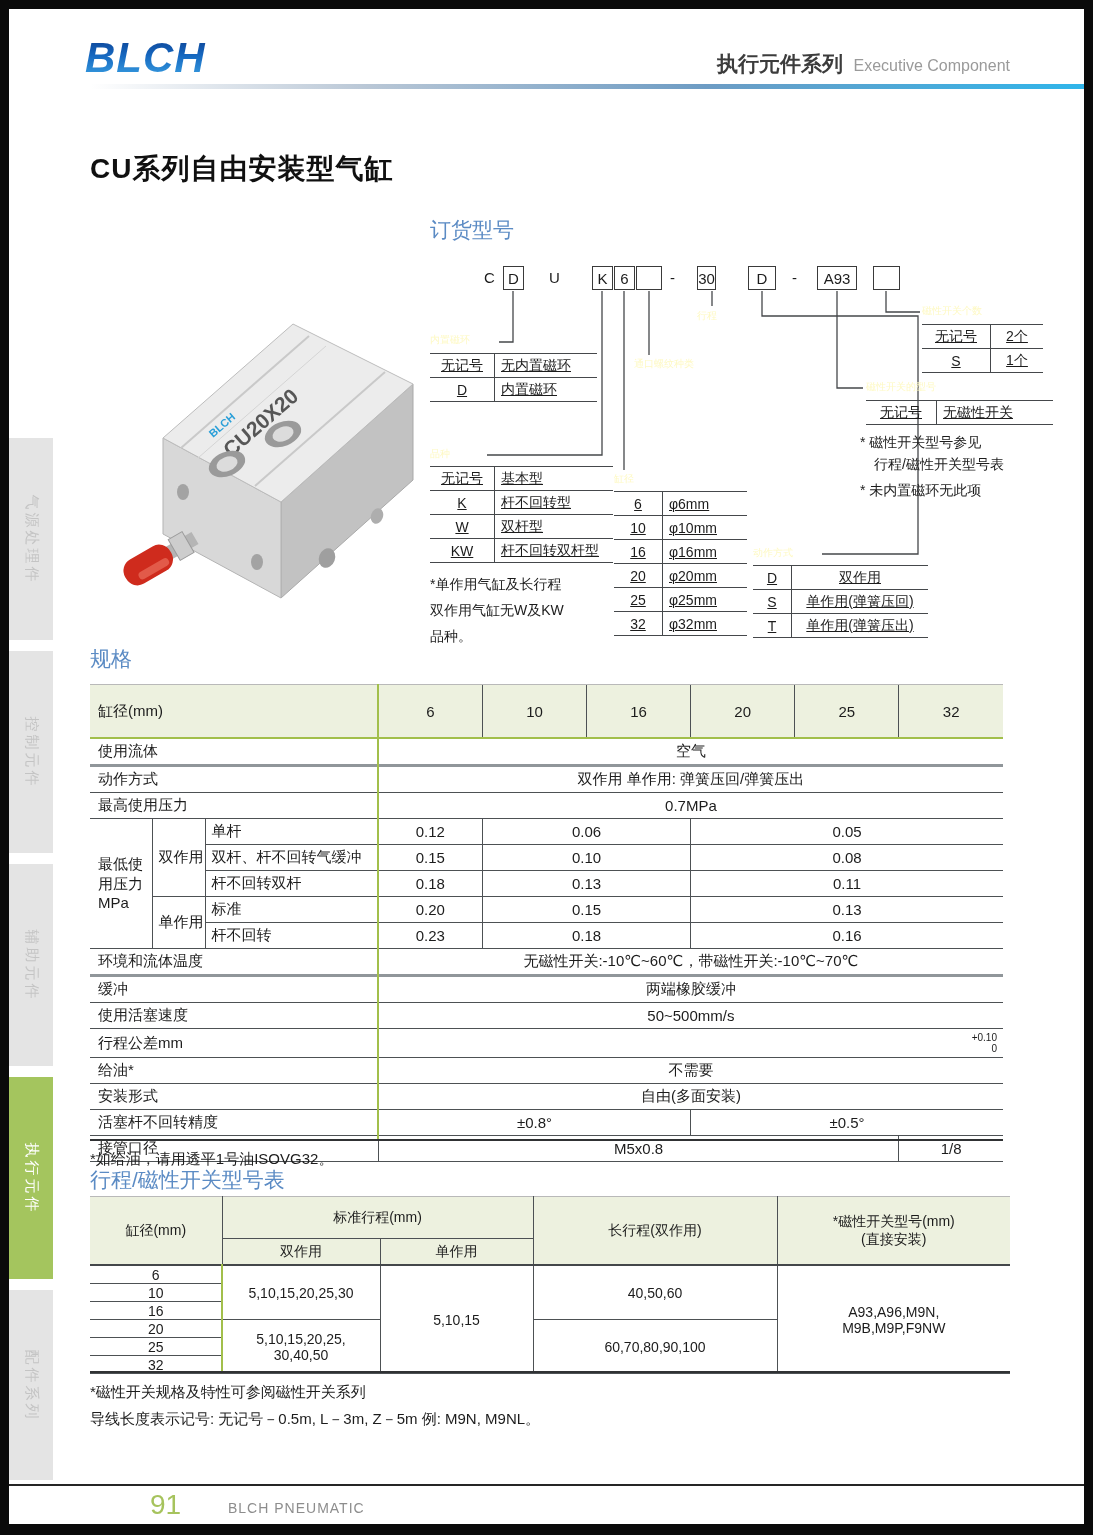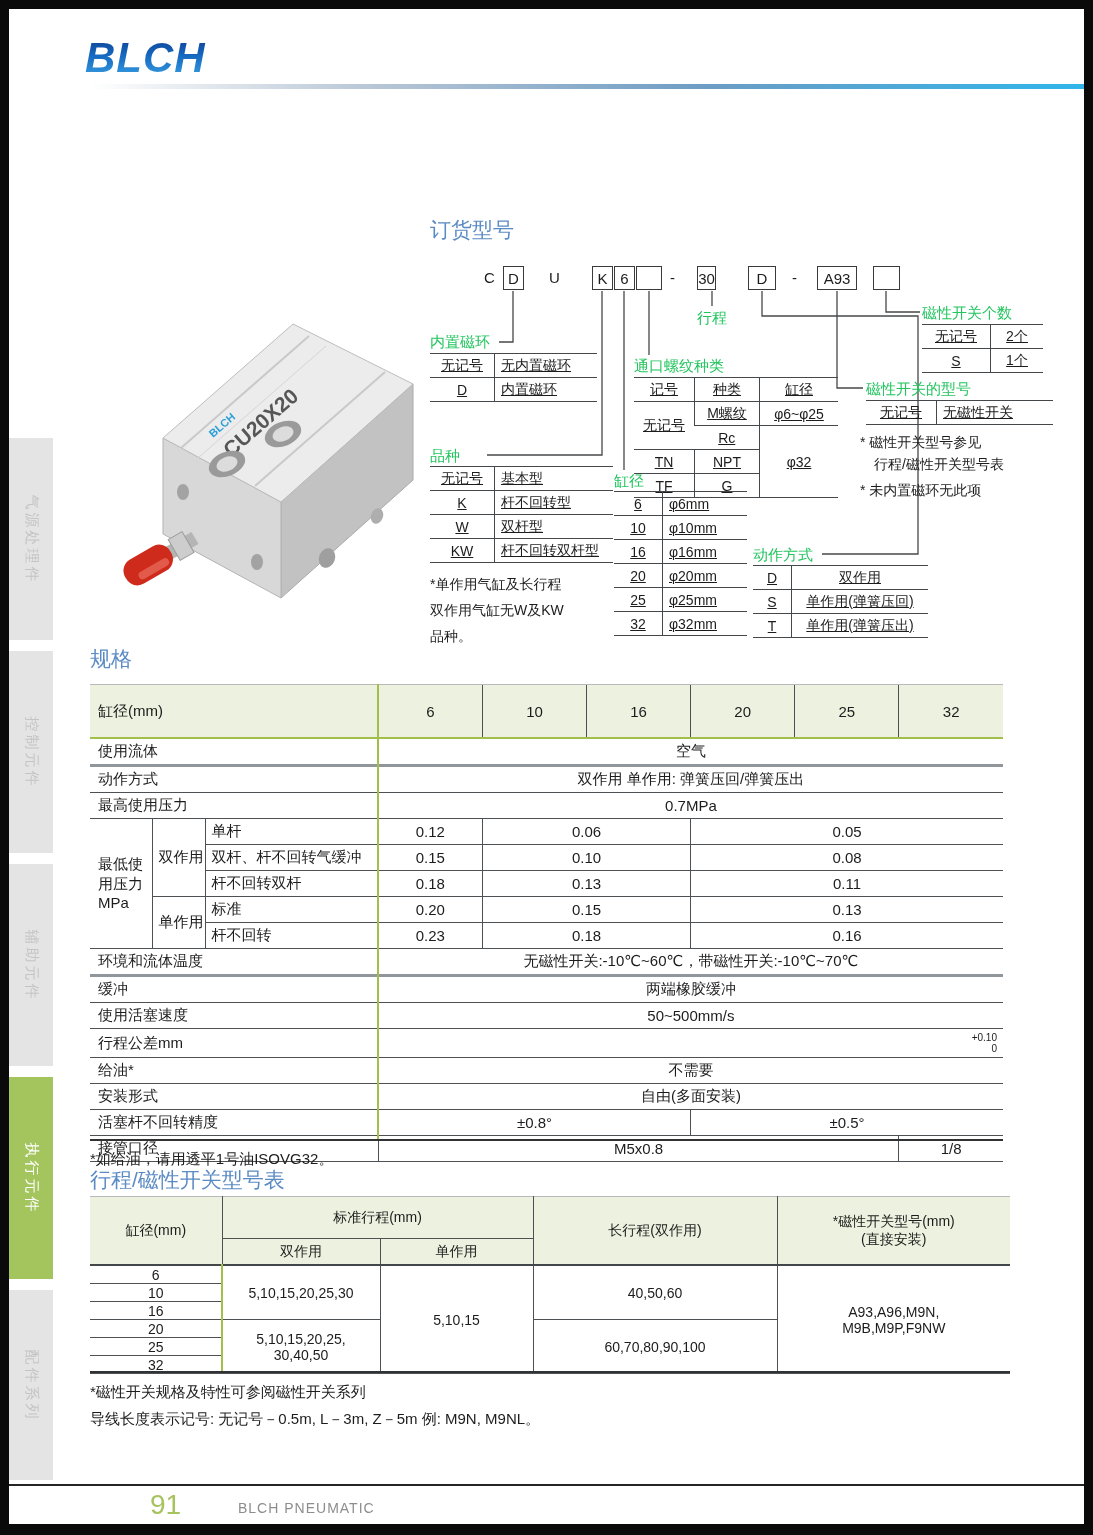--- a/index.html
+++ b/index.html
@@ -24,21 +24,21 @@
   
   .tab { position:absolute; left:9px; width:44px; background:#e4e4e4; display:flex; align-items:center; justify-content:center; }
   .tab span { transform:rotate(90deg); white-space:nowrap; font-size:15px; letter-spacing:3px; color:#c4c4c4; }
   .tab.active { background:#a4c55e; }
   .tab.active span { color:#ffffff; }
 
   
   .cbox { position:absolute; height:24px; line-height:24px; border:1.5px solid #3a3a3a; background:#fff;
           text-align:center; font-size:15px; color:#1c1c1c; box-sizing:border-box; }
   .ctext { position:absolute; height:24px; line-height:24px; font-size:15px; color:#1c1c1c; }
-  .ot-label { position:absolute; font-size:15px; color:#22c55e; white-space:nowrap; }
+  .ot-label { position:absolute; font-size:10px; color:#fef9c3; white-space:nowrap; }
   .ot { position:absolute; border-collapse:collapse; font-size:14px; color:#1c1c1c;text-decoration:underline; }
   .ot td { border-top:1px solid #45484b; border-bottom:1px solid #45484b; padding:1px 6px; height:21px; text-align:center; white-space:nowrap; }
   .ot td + td { border-left:1px solid #45484b; text-align:left; }
   .ot.center td + td { text-align:center; }
   .ot-note { position:absolute; font-size:14px; color:#1c1c1c; white-space:nowrap; }
 
   
   .spec { position:absolute; left:90px; top:684px; width:913px; border-collapse:collapse; table-layout:fixed; font-size:15px; color:#1c1c1c; }
   .spec td { height:25px; padding:0 6px; border-bottom:1px solid #4d5154; white-space:nowrap; overflow:hidden; }
   .spec .vb { border-left:1px solid #4d5154; }
@@ -58,49 +58,54 @@
   .stk td { border:1px solid #4d5154; text-align:center; padding:0 4px; white-space:nowrap; }
   .stk td:first-child { border-left:none; }
   .stk td:last-child { border-right:none; }
   .stk tr.h td { background:#edf1df; border-top:1px solid #b9b9b9; }
   .stk tr.hr1 td { height:41px; }
   .stk tr.hr2 td { height:25px; }
   .stk tr.dr td { height:17px; }
 
   
   .pageno { position:absolute; left:150px; top:1489px; font-size:28px; color:#a6c35d; }
-  .brand { position:absolute; left:228px; top:1500px; font-size:14px; color:#8d8d8d; letter-spacing:1px;margin-left:10px; }
+  .brand { position:absolute; left:228px; top:1500px; font-size:14px; color:#8d8d8d; letter-spacing:1px; }
 
   svg text { font-family:"Liberation Sans","DejaVu Sans",sans-serif; }
 </style>
 </head>
 <body>
 
 <div class="page">
   <div class="paper"></div>
 
   <div class="logo">BLCH</div>
+  <div class="series">
+    <span class="cn">执行元件系列</span>
+    <span class="en">Executive Component</span>
+  </div>
   <div class="hline"></div>
 
   <div class="tab" style="top:438px; height:202px;">
       <span>气源处理件</span>
     </div>
   <div class="tab" style="top:651px; height:202px;">
       <span>控制元件</span>
     </div>
   <div class="tab" style="top:864px; height:202px;">
       <span>辅助元件</span>
     </div>
   <div class="tab active" style="top:1077px; height:202px;">
       <span>执行元件</span>
     </div>
   <div class="tab" style="top:1290px; height:190px;">
       <span>配件系列</span>
     </div>
 
+  <div class="pgtitle">CU系列自由安装型气缸</div>
 
   <div class="bluehead" style="left:430px; top:216px;">订货型号</div>
 
   <svg class="abs" style="left:95px; top:262px;" width="335" height="370" viewBox="0 0 335 370">
     <polygon points="186,240 318,122 318,218 186,336" fill="#c2c2c2" stroke="#a9a9a9" stroke-width="1"></polygon>
     <polygon points="68,176 186,240 186,336 68,272" fill="#d8d8d8" stroke="#b3b3b3" stroke-width="1"></polygon>
     <polygon points="68,176 198,62 318,122 186,240" fill="#ececec" stroke="#bcbcbc" stroke-width="1"></polygon>
     <line x1="86" y1="186" x2="214" y2="74" stroke="#c9c9c9" stroke-width="2"></line>
     <line x1="103" y1="196" x2="231" y2="84" stroke="#d4d4d4" stroke-width="1"></line>
     <line x1="160" y1="224" x2="290" y2="110" stroke="#c9c9c9" stroke-width="2"></line>
@@ -162,46 +167,20 @@
           <td style="width:90px;">无内置磁环</td>
         </tr>
     <tr>
           <td>D</td>
           <td>内置磁环</td>
         </tr>
   </tbody>
     </table>
 
   <div class="ot-label" style="left:634px; top:357px;">通口螺纹种类</div>
-  <table class="ot center" style="left:634px; top:377px;">
-    <tbody>
-        <tr>
-          <td style="width:48px;">记号</td>
-          <td style="width:52px;">种类</td>
-          <td style="width:66px;">缸径</td>
-        </tr>
-    <tr>
-          <td rowspan="2">无记号</td>
-          <td>M螺纹</td>
-          <td>φ6~φ25</td>
-        </tr>
-    <tr>
-          <td>Rc</td>
-          <td rowspan="3">φ32</td>
-        </tr>
-    <tr>
-          <td>TN</td>
-          <td>NPT</td>
-        </tr>
-    <tr>
-          <td>TF</td>
-          <td>G</td>
-        </tr>
-  </tbody>
-    </table>
 
   <div class="ot-label" style="left:430px; top:447px;">品种</div>
   <table class="ot" style="left:430px; top:466px;">
     <tbody>
         <tr>
           <td style="width:52px;">无记号</td>
           <td style="width:106px;">基本型</td>
         </tr>
     <tr>
           <td>K</td>

